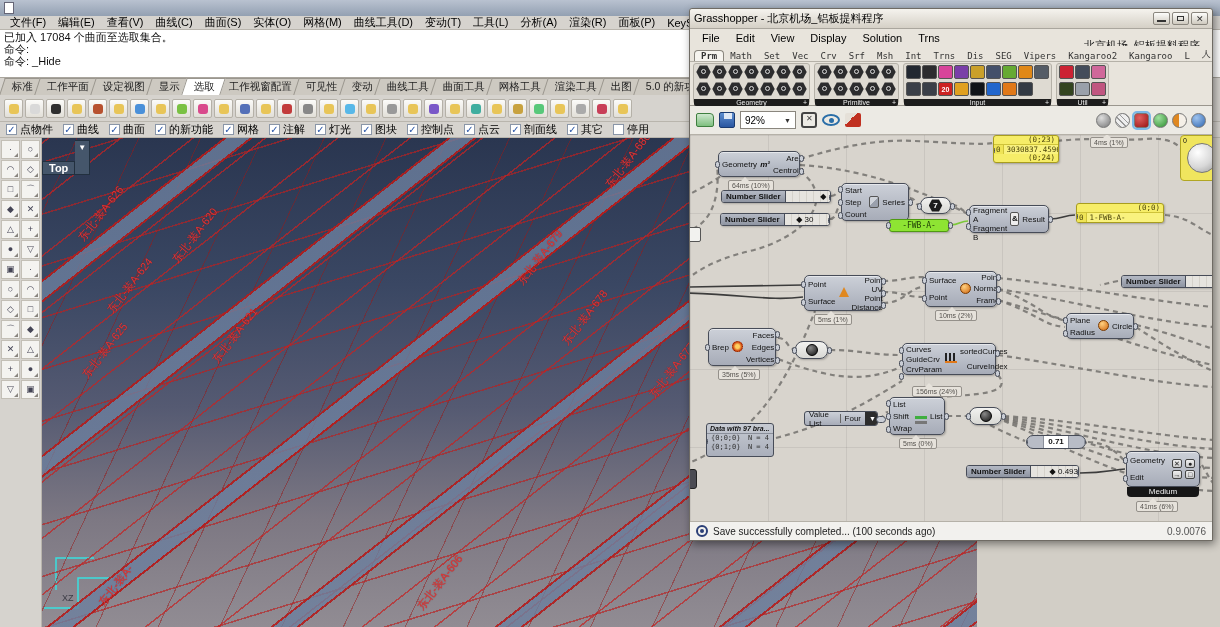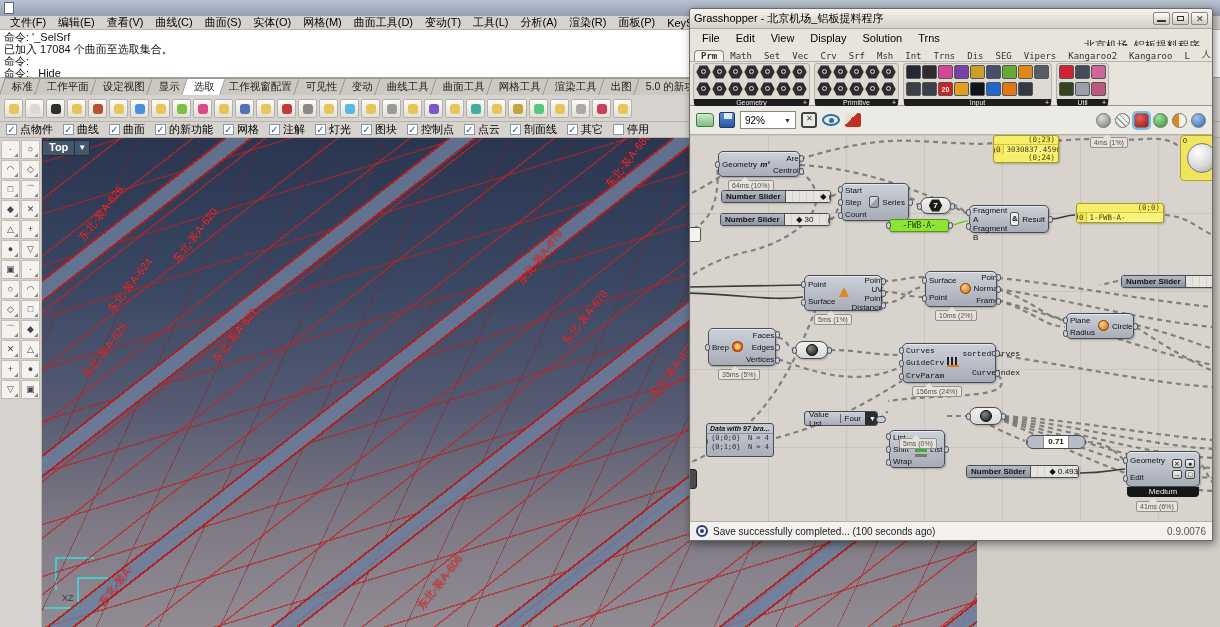--- a/index.html
+++ b/index.html
@@ -31,21 +31,21 @@
   .r-vp { position:absolute; left:42px; top:138px; width:935px; height:489px; overflow:hidden;
     background:linear-gradient(180deg,#2a3650 0%,#3a4763 30%,#555a72 55%,#7d7883 78%,#918c93 100%); }
   .vp-mesh { position:absolute; inset:-60px;
     background:
       repeating-linear-gradient(142deg, transparent 0 58px, rgba(178,30,30,.9) 58px 60px, rgba(108,127,158,.8) 60px 74px, rgba(178,30,30,.9) 74px 76px, transparent 76px 138px),
       repeating-linear-gradient(142deg, transparent 0 43px, rgba(195,35,35,.7) 43px 44.5px),
       repeating-linear-gradient(163deg, transparent 0 48px, rgba(185,32,32,.65) 48px 49.5px),
       repeating-linear-gradient(115deg, transparent 0 55px, rgba(150,25,25,.5) 55px 56px);
   }
   .vp-label-btn { position:absolute; left:0; top:2px; display:flex; z-index:5; }
-  .vp-label-btn .t { background:#45566b; color:#fff; font-size:11px; font-weight:bold; padding:0 6px; border:1px solid #22303f; }
+  .vp-label-btn .t { background:#45566b; color:#fff; font-size:11px; font-weight:bold; padding:0 6px; border:1px solid #22303f;margin-top:21px; }
   .vp-label-btn .a { background:#45566b; color:#fff; font-size:8px; padding:0 3px; border:1px solid #22303f; border-left:none; line-height:14px; }
   .vl { position:absolute; color:#e23636; font-size:11px; white-space:nowrap; transform:rotate(-52deg); text-shadow:0 0 1px rgba(120,0,0,.6); }
   .vp-xz { position:absolute; color:#3c3c46; font-size:9px; z-index:4; }
 
   
   #gh { position:absolute; left:689px; top:8px; width:524px; height:533px; background:#e8e4dc; border:1px solid #6f6b64; box-shadow:2px 3px 8px rgba(0,0,0,.45); border-radius:3px 3px 0 0; display:flex; flex-direction:column; }
   .g-title { height:20px; background:linear-gradient(180deg,#f5f3ee,#d5d0c6); border-bottom:1px solid #aaa69e; display:flex; align-items:center; font-size:11px; padding:0 4px; border-radius:3px 3px 0 0; }
   .g-title .txt { flex:1; }
   .g-btn { width:17px; height:13px; background:linear-gradient(180deg,#fdfdfb,#cfcabf); border:1px solid #8a867e; border-radius:2px; margin-left:2px; position:relative; }
   .g-btn i { position:absolute; display:block; }
@@ -135,32 +135,31 @@
     <span class="r-doc-ico"></span>
   </div>
   <div class="r-menu" id="r-menu">
       <span>文件(F)</span>
       <span>编辑(E)</span>
       <span>查看(V)</span>
       <span>曲线(C)</span>
       <span>曲面(S)</span>
       <span>实体(O)</span>
       <span>网格(M)</span>
-      <span>曲面工具(D)</span>
+      <span>曲线工具(D)</span>
       <span>变动(T)</span>
       <span>工具(L)</span>
       <span>分析(A)</span>
       <span>渲染(R)</span>
       <span>面板(P)</span>
       <span>KeyShot 4</span>
       <span>SectionTools</span>
       <span>说明(H)</span>
     </div>
   <div class="r-cmd" id="r-cmd">
-      <div>命令: '_SelSrf</div>
       <div>已加入 17084 个曲面至选取集合。</div>
       <div>命令:</div>
       <div>命令: _Hide</div>
     </div>
   <div class="r-tabs" id="r-tabs">
       <div class="r-tab"><i>标准</i></div>
       <div class="r-tab"><i>工作平面</i></div>
       <div class="r-tab"><i>设定视图</i></div>
       <div class="r-tab"><i>显示</i></div>
       <div class="r-tab active"><i>选取</i></div>
@@ -769,21 +768,21 @@
           <span class="nub" style="left: 66px; top: 2.33333px;"></span>
           <span class="nub" style="left: 66px; top: 15px;"></span>
           <span class="nub" style="left: 66px; top: 27.6667px;"></span>
         </div>
         <div class="badge node" style="left: 28px; top: 234px;">35ms (5%)</div>
         <div class="node iconp" style="left: 105px; top: 206px; width: 33px; height: 18px;">
           <span style="width:12px;height:12px;border-radius:50%;background:radial-gradient(circle at 35% 30%,#888,#111);border:1px solid #000;"></span>
           <span class="nub" style="left: -4px; top: 5px;"></span>
           <span class="nub" style="left: 31px; top: 5px;"></span>
         </div>
-        <div class="node comp" style="left: 212px; top: 208px; width: 94px; height: 40px; font-family: Liberation Mono, monospace;">
+        <div class="node comp" style="left: 212px; top: 208px; width: 94px; height: 32px;">
           <div class="pcol">
             <span>Curves</span>
             <span>GuideCrv</span>
             <span>CrvParam</span>
           </div>
           <span class="cicon"><span style="display:inline-block;width:12px;height:10px;background:repeating-linear-gradient(90deg,#222 0 2px,transparent 2px 4px);border-bottom:2px solid #e07818;"></span></span>
           <div class="pcol out">
             <span>sortedCurves</span>
             <span>CurveIndex</span>
           </div>
@@ -793,21 +792,21 @@
           <span class="nub" style="left: 92px; top: 6px;"></span>
           <span class="nub" style="left: 92px; top: 26px;"></span>
         </div>
         <div class="badge node" style="left: 222px; top: 251px;">156ms (24%)</div>
         <div class="node vlist" style="left: 114px; top: 276px; width: 74px;">
           <span>Value List</span>
           <span style="border-left: 1px solid rgb(102, 102, 102);">Four</span>
           <span class="dd">▼</span>
           <span class="nub" style="left: 71px; top: 4px;"></span>
         </div>
-        <div class="node comp" style="left: 199px; top: 262px; width: 56px; height: 38px; margin-top: 33px;">
+        <div class="node comp" style="left: 199px; top: 262px; width: 56px; height: 38px;">
           <div class="pcol">
             <span>List</span>
             <span>Shift</span>
             <span>Wrap</span>
           </div>
           <span class="cicon"><span style="display:inline-block;width:12px;height:3px;background:#3fae3f;box-shadow:0 5px 0 #777;"></span></span>
           <div class="pcol out">
             <span>List</span>
           </div>
           <span class="nub" style="left: -4px; top: 2.33333px;"></span>

